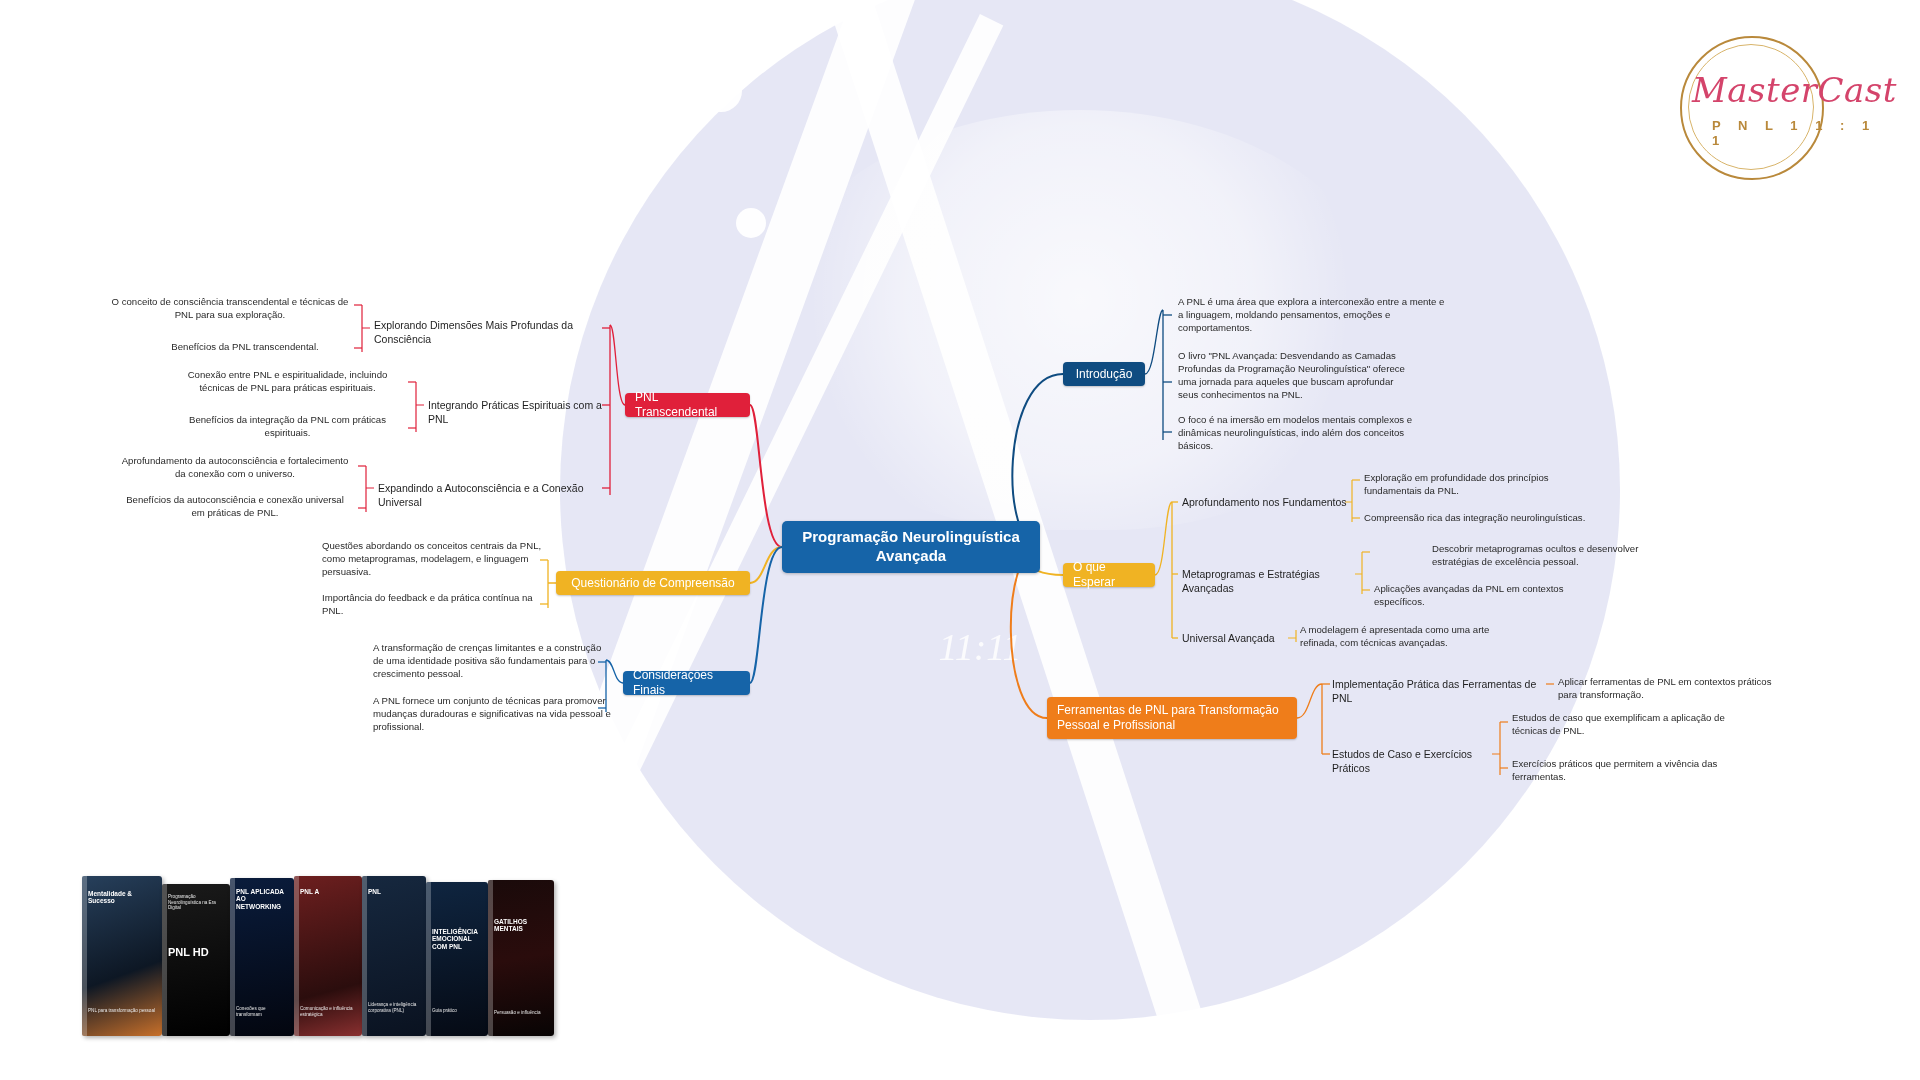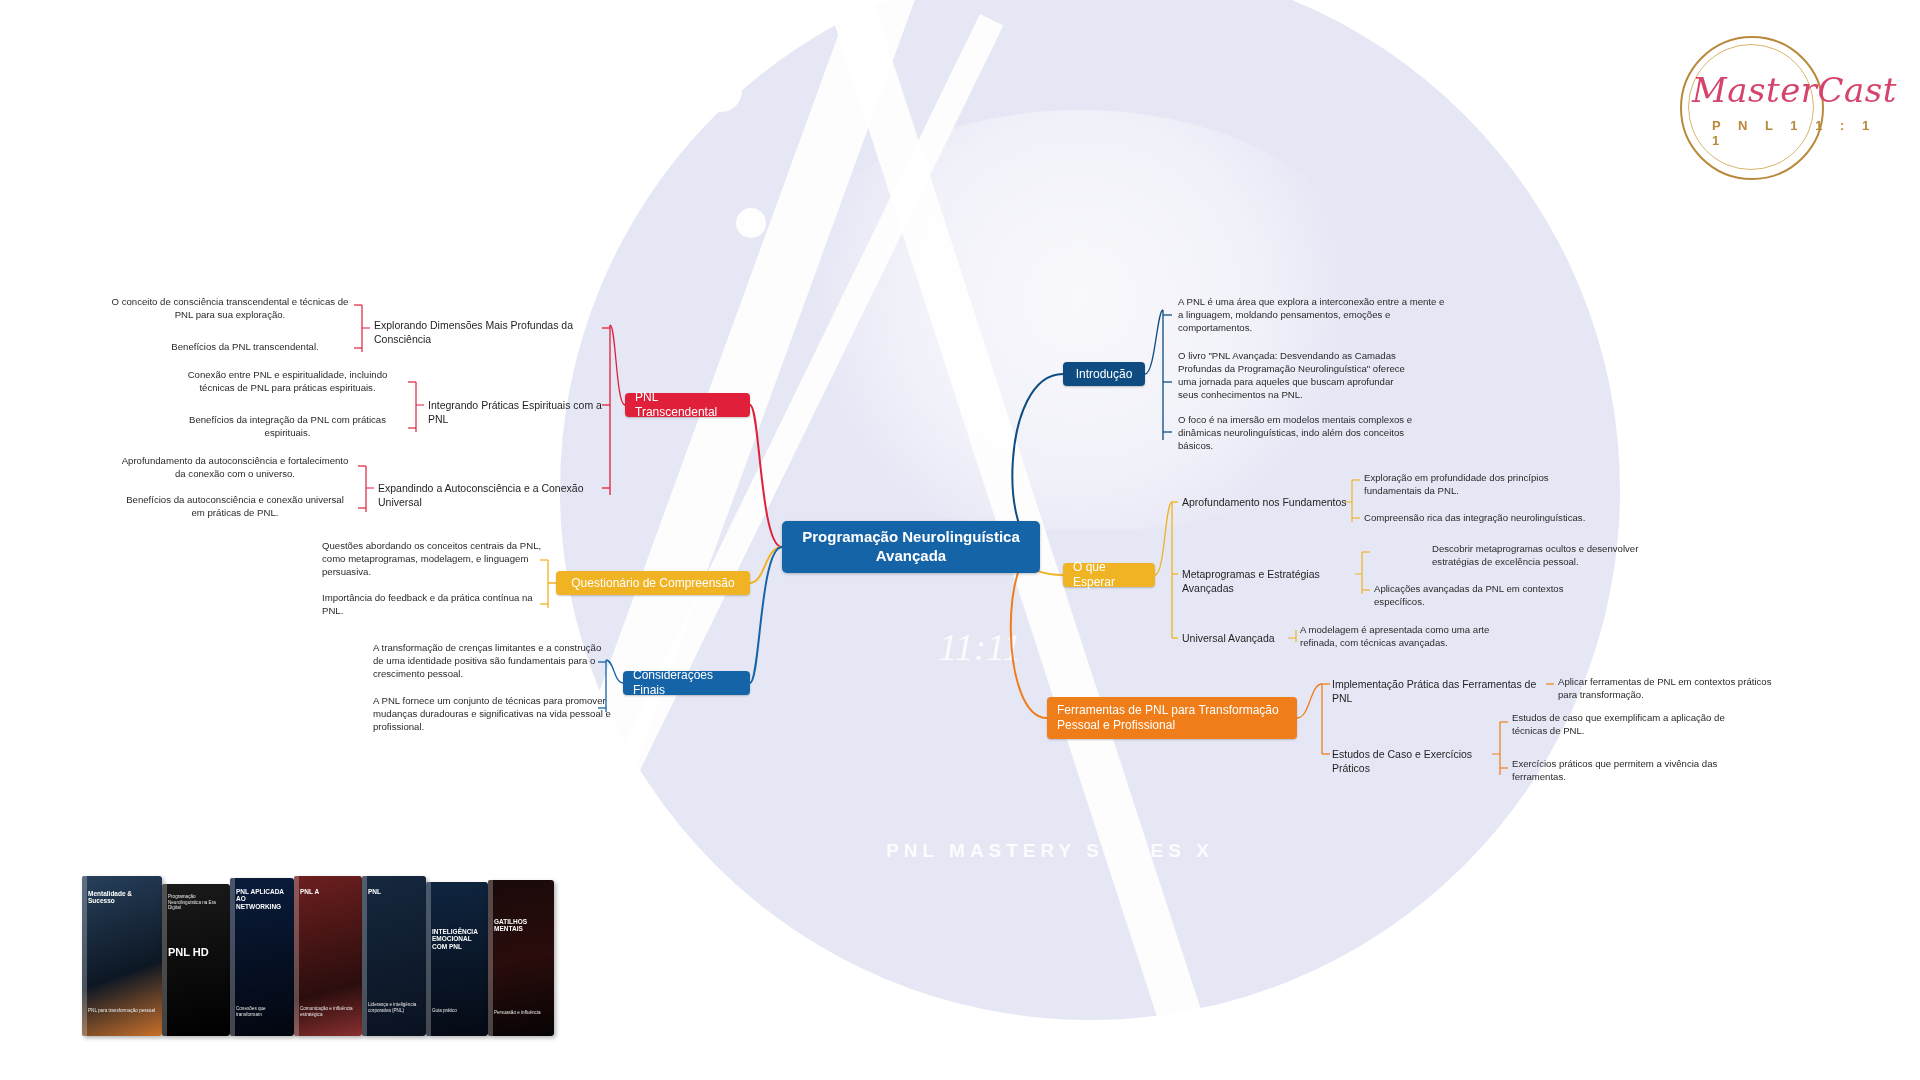--- a/index.html
+++ b/index.html
@@ -105,21 +105,20 @@
 
 <div id="bg-watermark">
   <div class="bg-circle"></div>
   <div class="bg-swoosh sw1"></div>
   <div class="bg-swoosh sw2"></div>
   <div class="bg-swoosh sw3"></div>
   <div class="bg-dot d1"></div>
   <div class="bg-dot d2"></div>
   <div class="bg-brain"></div>
   <div class="bg-1111">11:11</div>
-  <div class="bg-pmsx-sub">PNL MASTERY SERIES X</div>
 </div>
 
 <div id="logo">
   <div class="logo-ring"></div>
   <div class="logo-ring2"></div>
   <div class="logo-word">MasterCast</div>
   <div class="logo-sub">P N L   1 1 : 1 1</div>
 </div>
 
 <svg id="wires">

